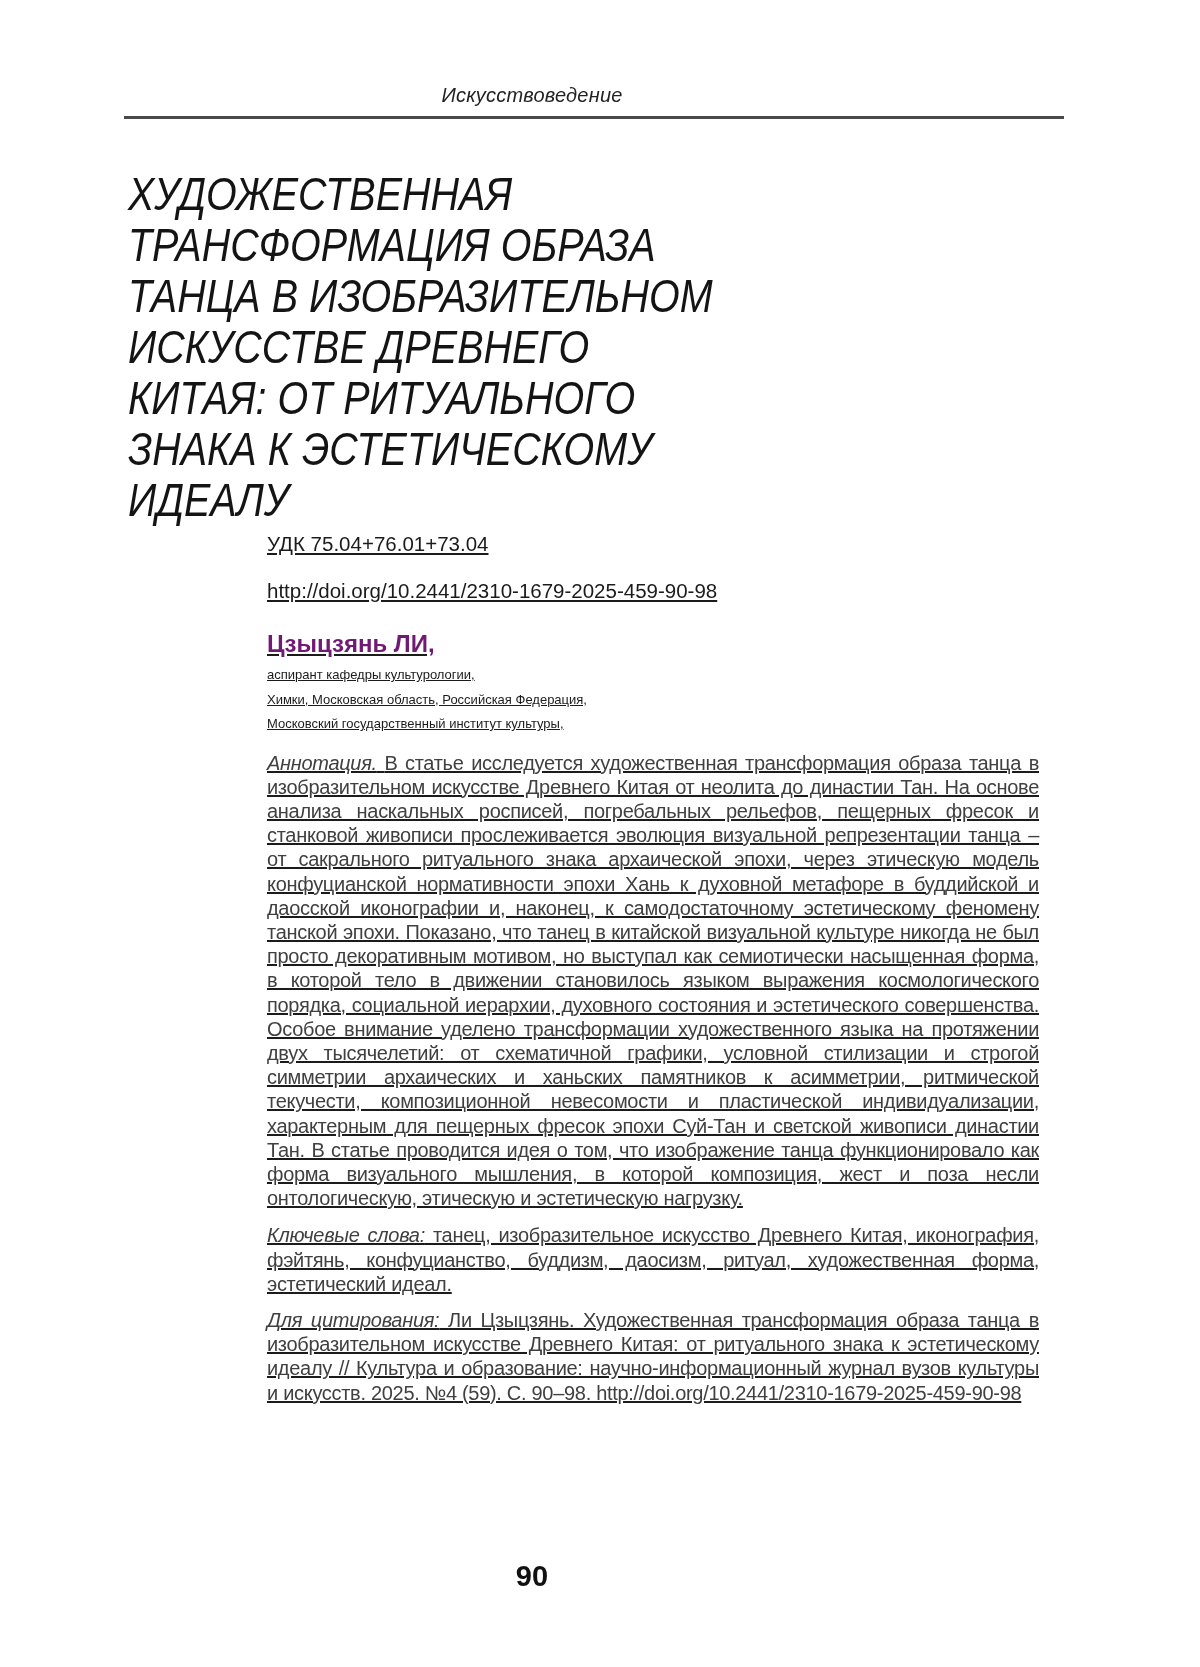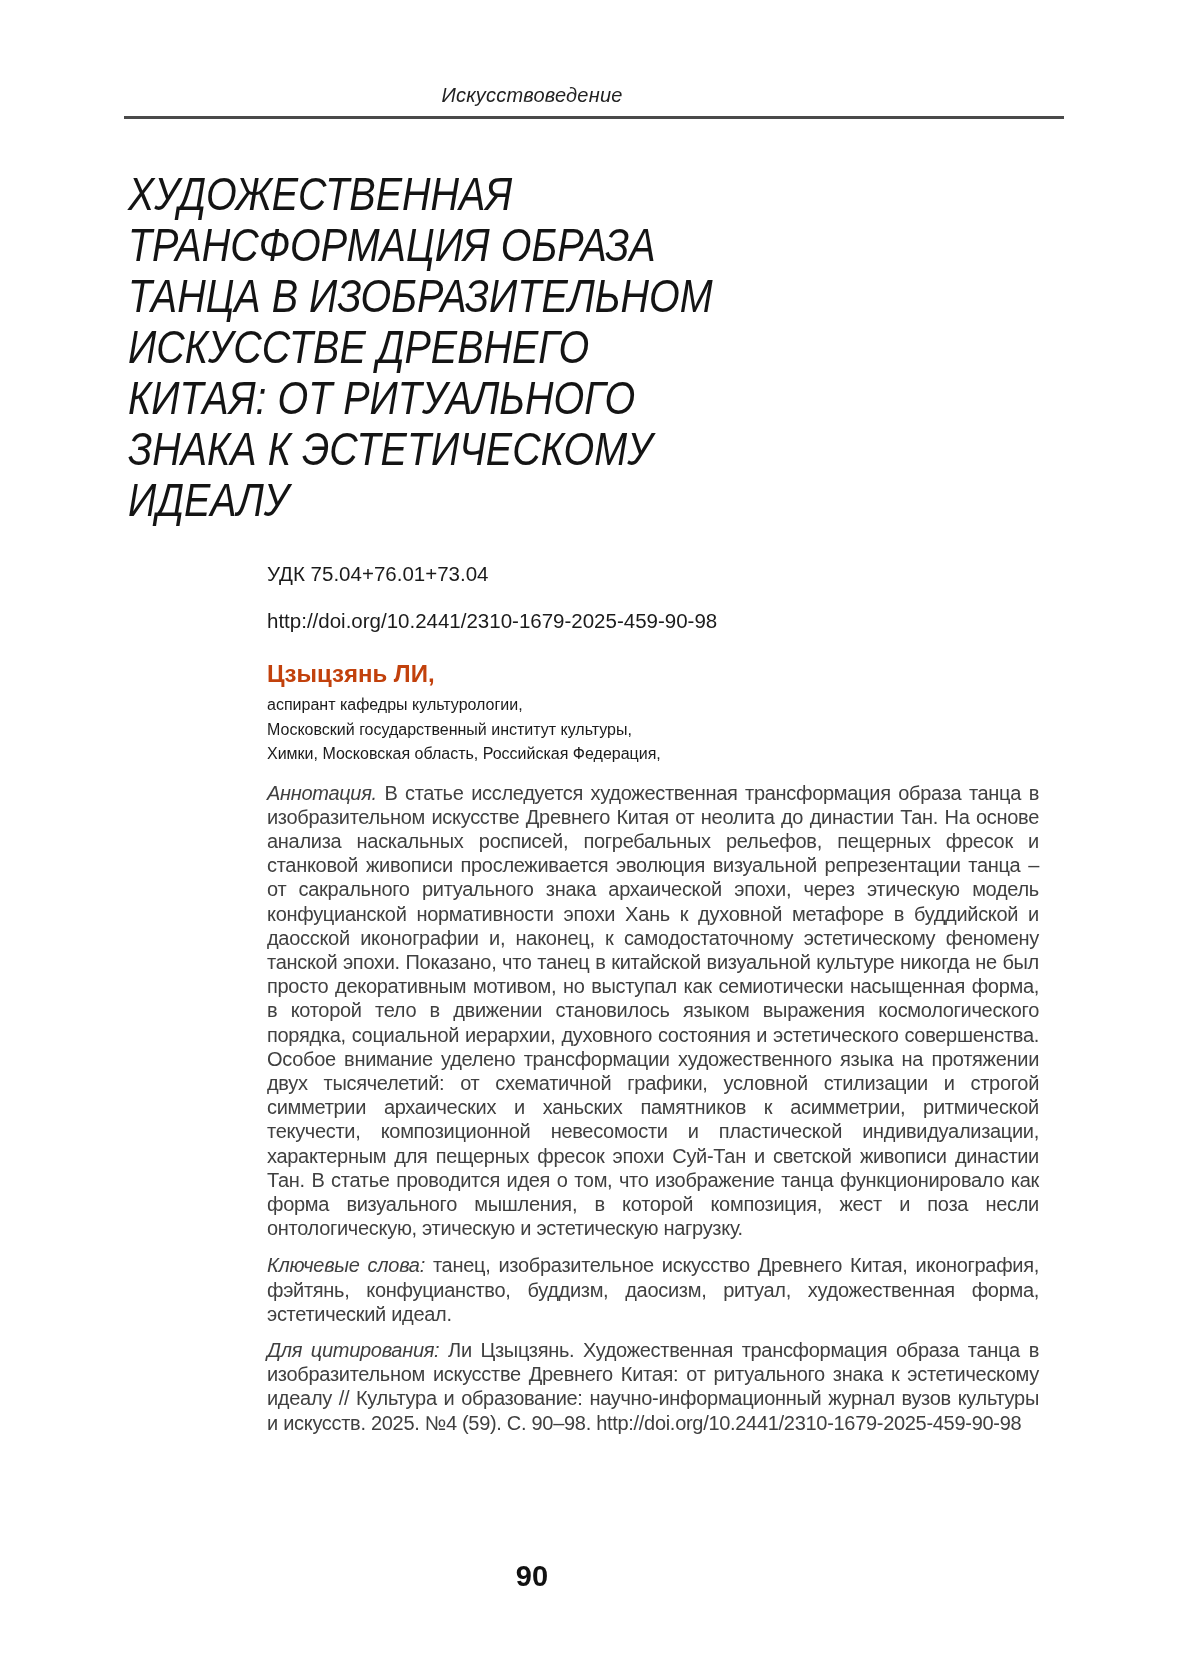--- a/index.html
+++ b/index.html
@@ -52,45 +52,46 @@
     transform: scaleX(0.84);
     transform-origin: left top;
     white-space: nowrap;
   }
   .article-title .tline { display: block; }
 
   
   .column {
     position: absolute;
     left: 267px;
-    top: 562px;
+    top: 532px;
     width: 772px;
+    text-decoration: underline;
   }
   .column p { margin: 0; }
 
   .udc {
     font-size: 20.5px;
     line-height: 24px;
     margin-bottom: 23px !important;
   }
   .doi {
     font-size: 20.5px;
     line-height: 24px;
     margin-bottom: 26px !important;
   }
 
   .author-name {
     font-size: 24px;
     font-weight: 700;
     line-height: 29px;
     margin-bottom: 5px !important;
-    color: #c2410c;
+    color: #701a75;
   }
   .affil-line {
-    font-size: 16px;
+    font-size: 13px;
     line-height: 24.5px;
   }
 
   .body-par {
     font-size: 20px;
     line-height: 24.2px;
     letter-spacing: -0.3px;
     text-align: justify;
     color: #404040;
   }
@@ -131,22 +132,22 @@
 
   <div class="column">
 
     <p class="udc">УДК 75.04+76.01+73.04</p>
 
     <p class="doi">http://doi.org/10.2441/2310-1679-2025-459-90-98</p>
 
     <div class="author-block">
       <p class="author-name">Цзыцзянь ЛИ,</p>
       <p class="affil-line">аспирант кафедры культурологии,</p>
+      <p class="affil-line">Химки, Московская область, Российская Федерация,</p>
       <p class="affil-line">Московский государственный институт культуры,</p>
-      <p class="affil-line">Химки, Московская область, Российская Федерация,</p>
     </div>
 
     <p class="body-par abstract">
       <span class="par-label">Аннотация.</span>
       <span>В статье исследуется художественная трансформация образа танца в изобразительном искусстве Древнего Китая от неолита до династии Тан. На основе анализа наскальных росписей, погребальных рельефов, пещерных фресок и станковой живописи прослеживается эволюция визуальной репрезентации танца – от сакрального ритуального знака архаической эпохи, через этическую модель конфуцианской нормативности эпохи Хань к духовной метафоре в буддийской и даосской иконографии и, наконец, к самодостаточному эстетическому феномену танской эпохи. Показано, что танец в китайской визуальной культуре никогда не был просто декоративным мотивом, но выступал как семиотически насыщенная форма, в которой тело в движении становилось языком выражения космологического порядка, социальной иерархии, духовного состояния и эстетического совершенства. Особое внимание уделено трансформации художественного языка на протяжении двух тысячелетий: от схематичной графики, условной стилизации и строгой симметрии архаических и ханьских памятников к асимметрии, ритмической текучести, композиционной невесомости и пластической индивидуализации, характерным для пещерных фресок эпохи Суй-Тан и светской живописи династии Тан. В статье проводится идея о том, что изображение танца функционировало как форма визуального мышления, в которой композиция, жест и поза несли онтологическую, этическую и эстетическую нагрузку.</span>
     </p>
 
     <p class="body-par keywords">
       <span class="par-label">Ключевые слова:</span>
       <span>танец, изобразительное искусство Древнего Китая, иконография, фэйтянь, конфуцианство, буддизм, даосизм, ритуал, художественная форма, эстетический идеал.</span>

